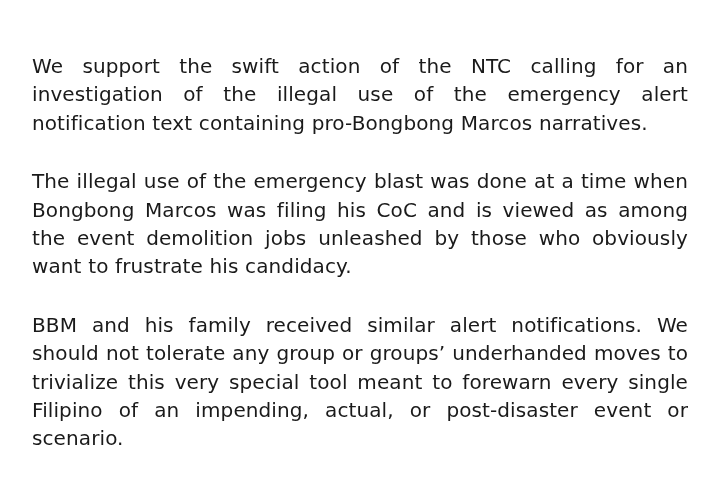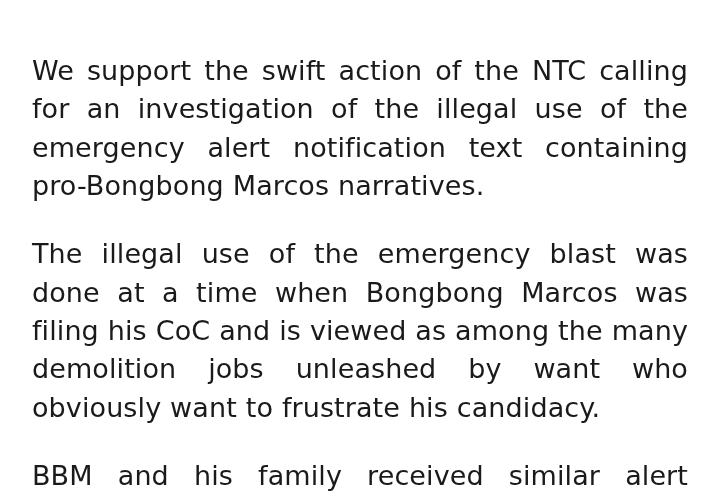--- a/index.html
+++ b/index.html
@@ -15,32 +15,32 @@
   }
   .page {
     box-sizing: border-box;
     width: 720px;
     height: 500px;
     background: #ffffff;
     padding: 52px 32px 0 32px;
   }
   .para {
     margin: 0 0 30px 0;
-    font-size: 27px;
+    font-size: 20px;
     line-height: 1.42;
     color: #1a1a1a;
     text-align: justify;
     text-justify: inter-word;
     letter-spacing: 0.1px;
     word-spacing: 0.2px;
   }
   .para:last-child {
     margin-bottom: 0;
   }
 </style>
 </head>
 <body>
 
 <div class="page">
   <p class="para">We support the swift action of the NTC calling for an investigation of the illegal use of the emergency alert notification text containing pro-Bongbong Marcos narratives.</p>
-  <p class="para">The illegal use of the emergency blast was done at a time when Bongbong Marcos was filing his CoC and is viewed as among the many demolition jobs unleashed by want who obviously want to frustrate his candidacy.</p>
+  <p class="para">The illegal use of the emergency blast was done at a time when Bongbong Marcos was filing his CoC and is viewed as among the event demolition jobs unleashed by those who obviously want to frustrate his candidacy.</p>
   <p class="para">BBM and his family received similar alert notifications. We should not tolerate any group or groups’ underhanded moves to trivialize this very special tool meant to forewarn every single Filipino of an impending, actual, or post-disaster event or scenario.</p>
 </div>
 
 </body></html>

